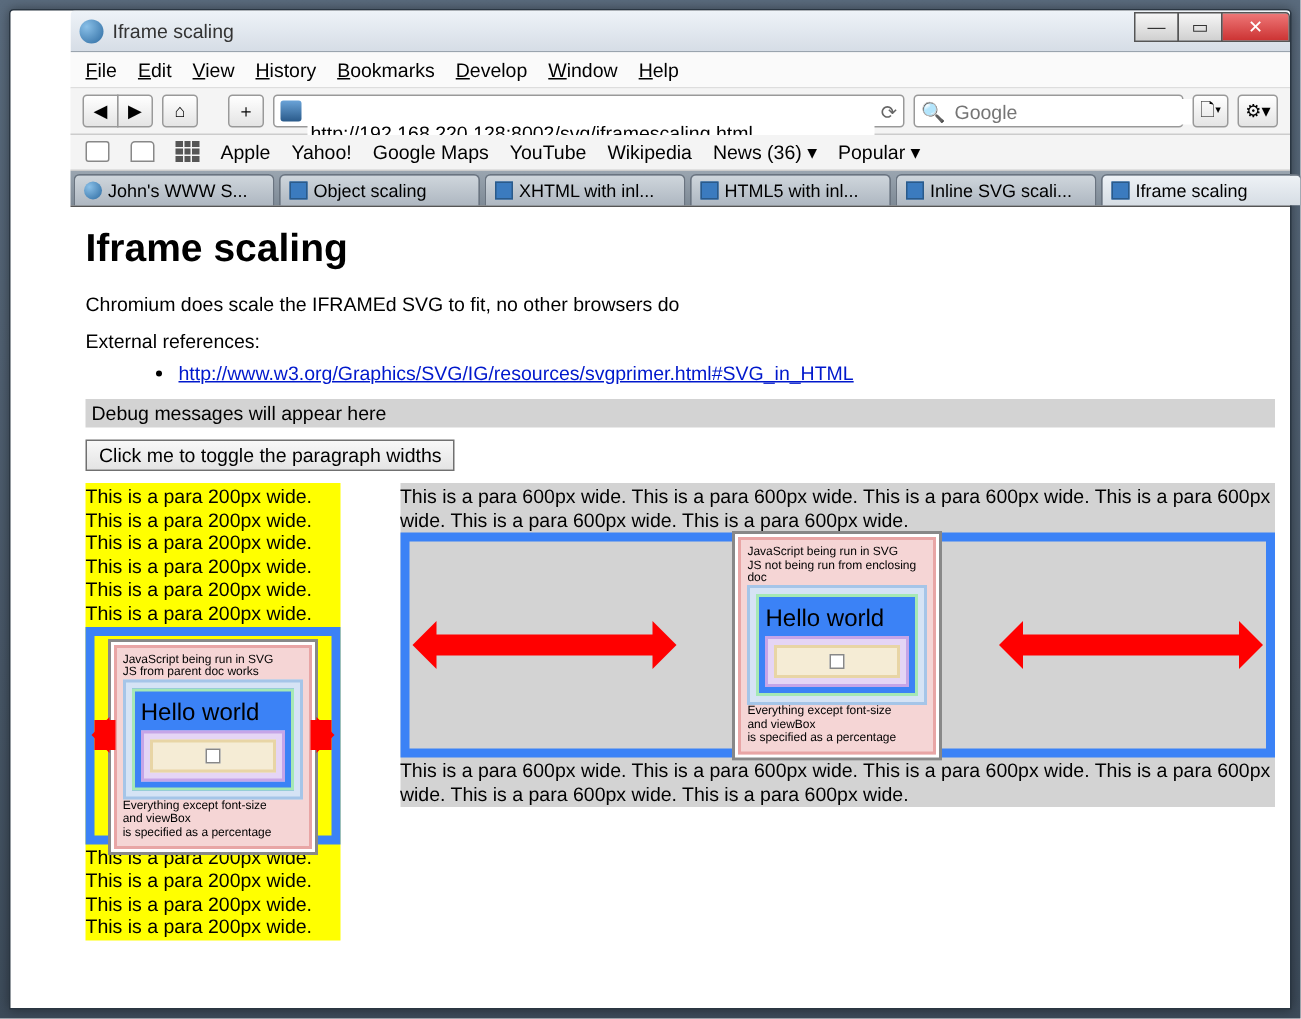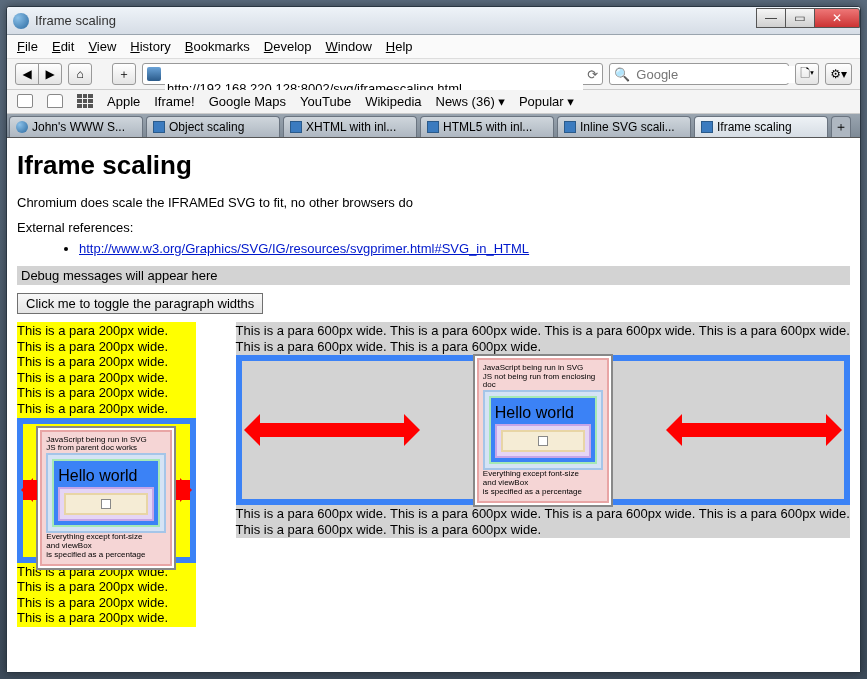--- a/index.html
+++ b/index.html
@@ -14,20 +14,21 @@
     overflow: hidden;
   }
   .window {
     background: #fff;
     border: 1px solid #2a3642;
     border-radius: 3px 3px 0 0;
     height: 667px;
     display: flex;
     flex-direction: column;
     box-shadow: 0 0 8px rgba(0,0,0,.4);
+    padding-left: 40px;
   }
   .titlebar {
     height: 28px;
     background: linear-gradient(#eef3f8, #d6dde6);
     border-bottom: 1px solid #9aa4ae;
     display: flex;
     align-items: center;
     padding: 0 0 0 6px;
     border-radius: 3px 3px 0 0;
   }
@@ -208,21 +209,21 @@
         <i></i>
         <i></i>
         <i></i>
         <i></i>
         <i></i>
         <i></i>
         <i></i>
         <i></i>
       </div>
     <span>Apple</span>
-    <span>Iframe!</span>
+    <span>Yahoo!</span>
     <span>Google Maps</span>
     <span>YouTube</span>
     <span>Wikipedia</span>
     <span>News (36) ▾</span>
     <span>Popular ▾</span>
   </div>
 
   <div class="tabbar">
     <div class="tab globe">
         <div class="fav"></div>

